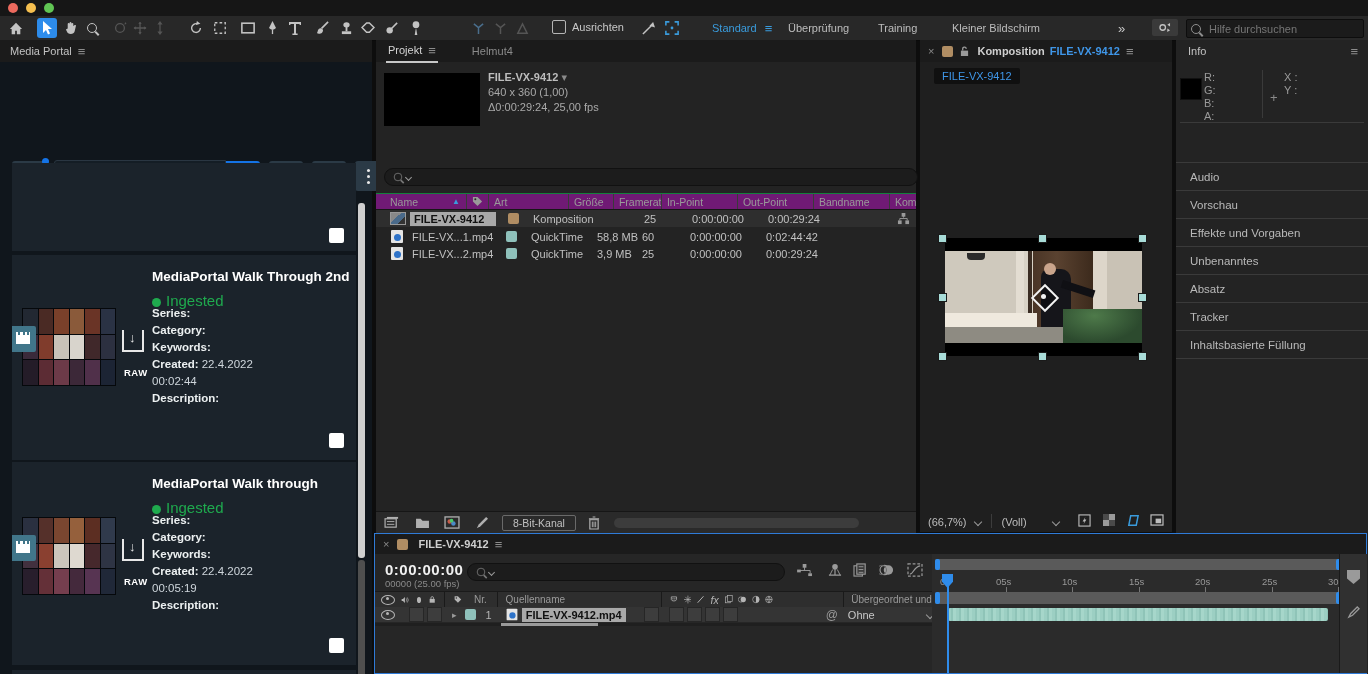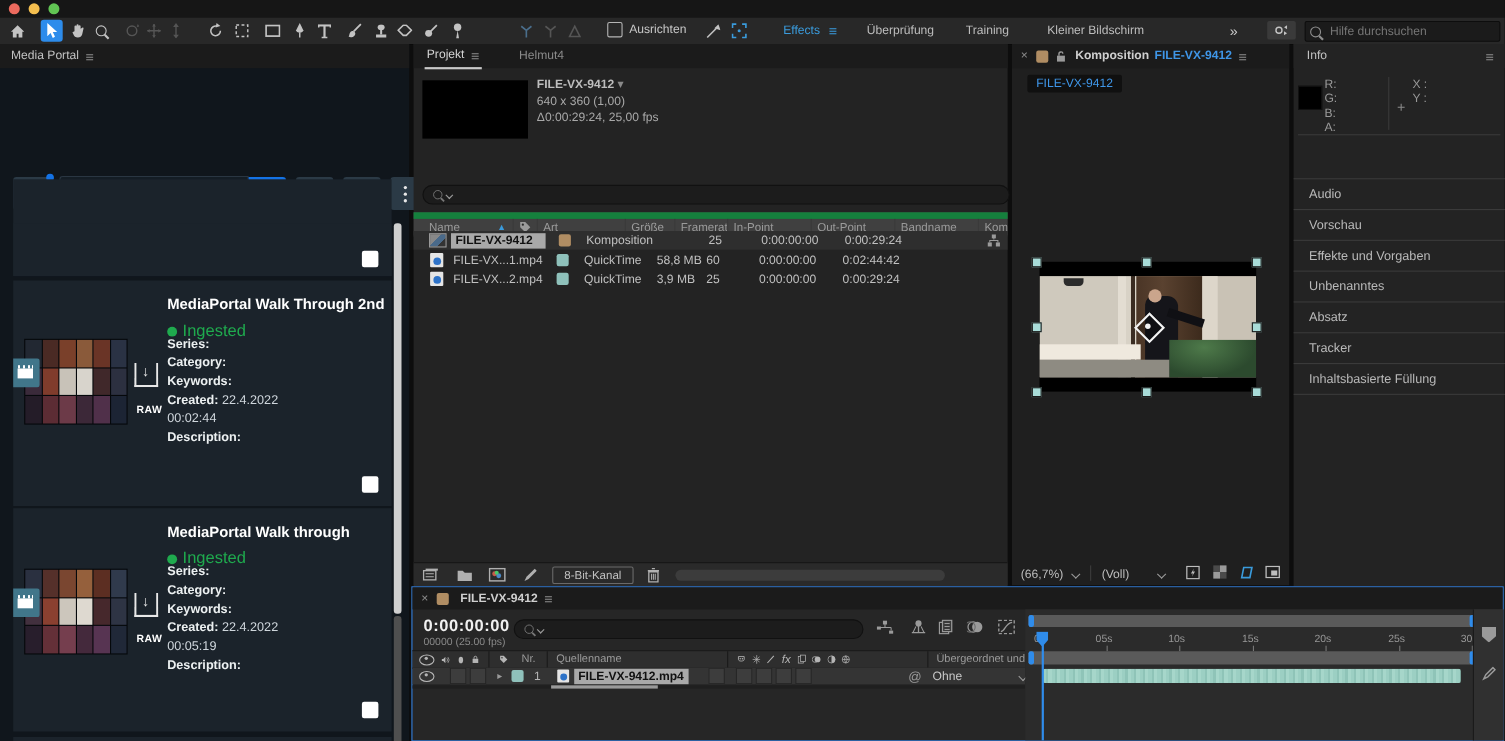--- a/index.html
+++ b/index.html
@@ -64,21 +64,21 @@
      -webkit-mask-composite:source-over;mask-composite:add}
   .raw{font-weight:bold;font-size:9.5px;color:#fff;letter-spacing:.5px}
   .mpscroll{position:absolute;width:7px;border-radius:3px}
   
   .proj{left:376px;top:40px;width:540px;height:492px}
   .tab-active{color:#d4d4d4;border-bottom:2px solid #c8c8c8;padding:3px 2px;display:flex;align-items:center;gap:6px}
   .previewbox{position:absolute;background:#000}
   .pmeta{position:absolute;font-size:11px;color:#a9a9a9;line-height:15px}
   .pmeta .nm{font-weight:bold;color:#bdbdbd}
   .searchfield{position:absolute;background:#1c1c1c;border:1px solid #111;border-radius:10px;display:flex;align-items:center;color:#777;padding:0 8px;gap:3px}
-  .thead{position:absolute;background:#404040;border-top:6px solid #15803d;border-bottom:1px solid #161616;display:flex;align-items:center;color:#9a9a9a;font-size:10.5px}
+  .thead{position:absolute;background:#701a75;border-top:1px solid #15803d;border-bottom:1px solid #161616;display:flex;align-items:center;color:#9a9a9a;font-size:10.5px}
   .thead .c{border-left:1px solid #3a3a3a;height:100%;display:flex;align-items:center;padding-left:5px;box-sizing:border-box;overflow:hidden;white-space:nowrap}
   .trow{position:absolute;display:flex;align-items:center;font-size:11px;color:#c0c0c0;height:17px}
   .labelchip{width:11px;height:11px;border-radius:2px;flex:none}
   .namechip{padding:1px 4px;white-space:nowrap}
   .namechip.sel{background:#a9a9a9;color:#111;font-weight:bold}
   .fileic{width:12px;height:13px;background:#e5e5e5;border-radius:1px;position:relative;flex:none}
   .fileic::after{content:"";position:absolute;left:2.5px;top:3.5px;width:7px;height:7px;border-radius:50%;background:#2d72c8}
   .compic{width:14px;height:11px;background:linear-gradient(135deg,#888 0 40%,#4a6a8a 40% 70%,#333 70%);border:1px solid #999;flex:none}
   .btmbar{position:absolute;background:#2a2a2a;border-top:1px solid #161616;display:flex;align-items:center;color:#b0b0b0}
   .bitbtn{border:1px solid #6a6a6a;border-radius:2px;padding:1px 10px;font-size:10.5px;color:#c0c0c0}
@@ -242,21 +242,21 @@
       </svg>
   </div>
   <div class="tool" style="left:662px;color:#3a9bdc">
     <svg width="14" height="14" viewBox="0 0 16 16" stroke="#3a9bdc" stroke-width="1.8" fill="none">
         <path d="M1 5V1h4M11 1h4v4M15 11v4h-4M5 15H1v-4"></path>
         <circle cx="8" cy="8" r="1.6" fill="#3a9bdc" stroke="none"></circle>
       </svg>
   </div>
 
   <div class="wsTab active" style="left:712px">
-    <span>Effects</span>
+    <span>Standard</span>
       <span class="ham" style="color:#3a9bdc;margin-left:8px">≡</span>
   </div>
   <div class="wsTab" style="left:788px">
       <span>Überprüfung</span>
     </div>
   <div class="wsTab" style="left:878px">
       <span>Training</span>
     </div>
   <div class="wsTab" style="left:952px">
       <span>Kleiner Bildschirm</span>

